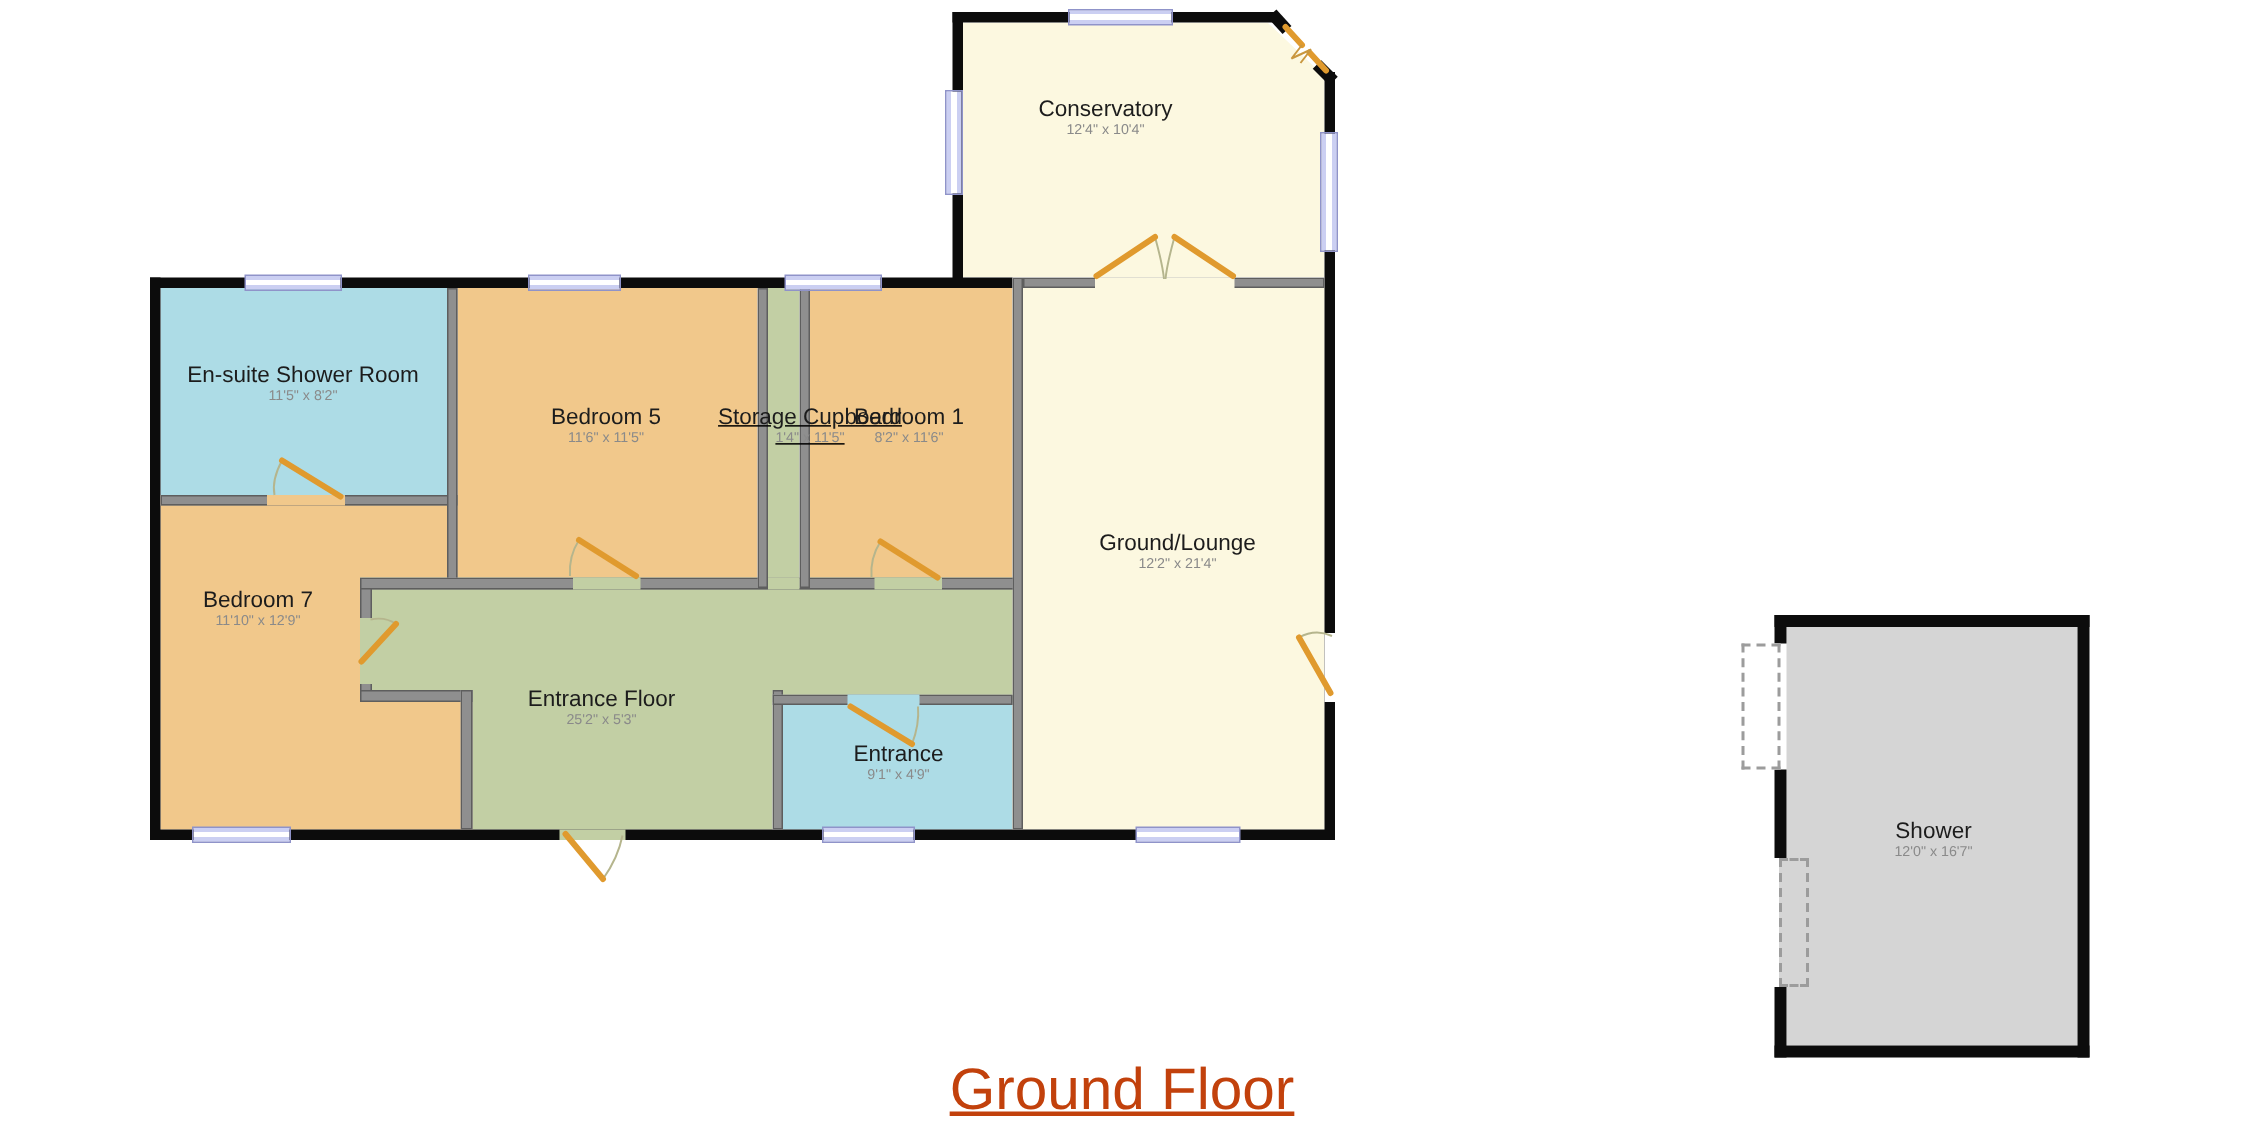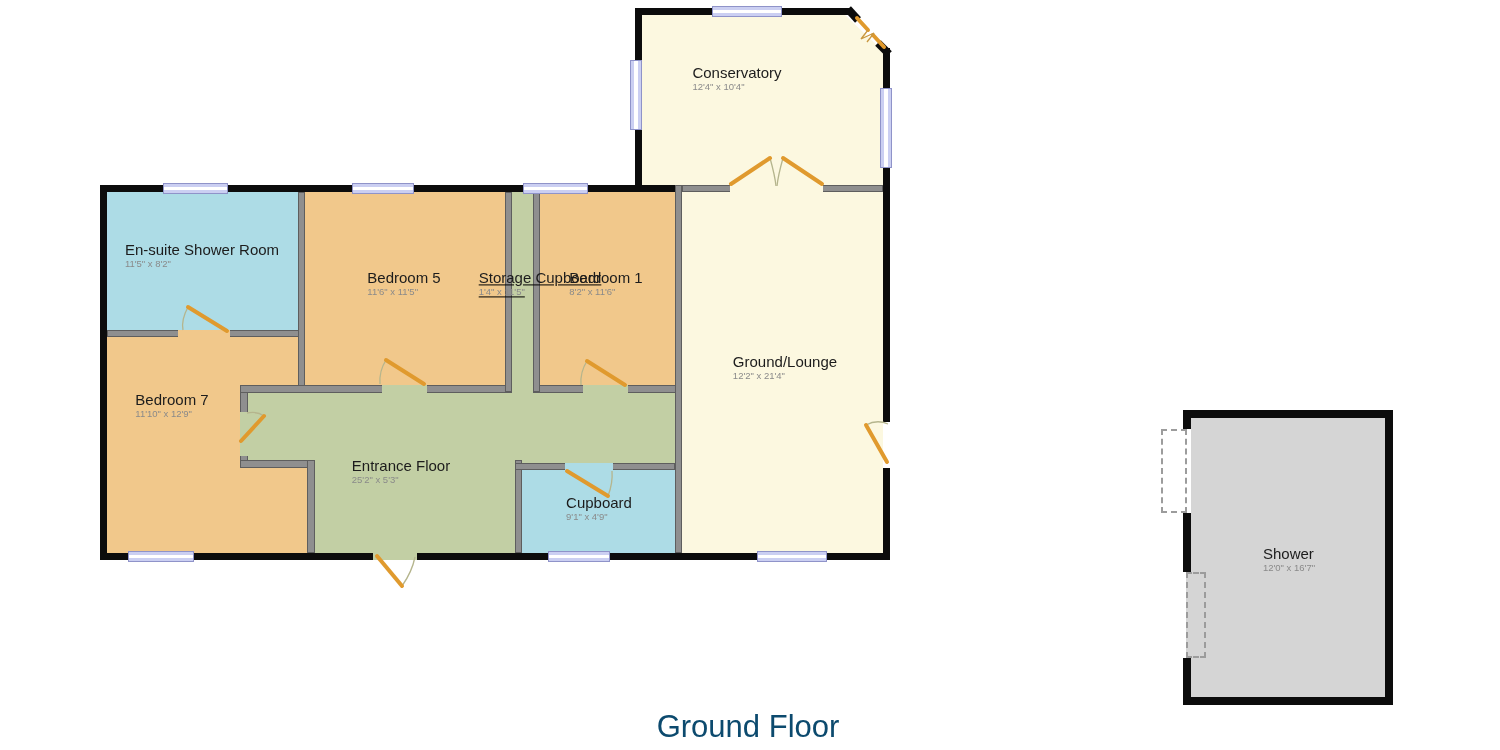--- a/index.html
+++ b/index.html
@@ -20,27 +20,27 @@
   .win-h{background:linear-gradient(to bottom, var(--c-window_fill) 0 28%, #ffffff 28% 68%, var(--c-window_fill) 68% 100%);}
   .win-v{background:linear-gradient(to right, var(--c-window_fill) 0 28%, #ffffff 28% 68%, var(--c-window_fill) 68% 100%);}
   .dash{position:absolute;z-index:35;border:2px dashed #9c9c9c;box-sizing:border-box;}
   #doors{position:absolute;left:0;top:0;z-index:60;pointer-events:none;}
   .door-leaf{stroke:var(--c-door);stroke-width:4;fill:none;stroke-linecap:round;}
   .door-arc{stroke:var(--c-swing_arc);stroke-width:1.3;fill:none;}
   .cap{stroke:var(--c-wall_black);stroke-width:8;fill:none;}
   .zig{stroke:#c9973f;stroke-width:1.3;fill:none;}
   .room-label{
     position:absolute;z-index:70;transform:translate(-50%,-50%);
-    white-space:nowrap;line-height:1.15;
+    text-align:center;white-space:nowrap;line-height:1.15;
   }
   .room-name{font-size:15px;color:var(--c-text_dark);}
   .room-dims{font-size:9.5px;color:var(--c-text_dim);margin-top:1px;}
   .floor-title{
     position:absolute;z-index:70;transform:translate(-50%,-50%);
-    font-size:31px;color:#0c4a6e;white-space:nowrap;
+    font-size:39px;color:#c2410c;white-space:nowrap;text-decoration:underline;
   }
 </style>
 </head>
 <body>
 
 <div id="plan">
 
   <div class="room fill-cream" style="left:642px;top:15px;width:241px;height:170px;clip-path:polygon(0 0,203px 0,241px 36px,241px 170px,0 170px);"></div>
   <div class="room fill-blue" style="left:107px;top:192px;width:193px;height:138px;"></div>
   <div class="room fill-orange" style="left:305px;top:192px;width:200px;height:200px;"></div>
@@ -150,21 +150,21 @@
   </div>
   <div class="room-label" style="left:172px;top:406px;">
     <div class="room-name">Bedroom 7</div>
     <div class="room-dims">11'10" x 12'9"</div>
   </div>
   <div class="room-label" style="left:401px;top:472px;">
     <div class="room-name">Entrance Floor</div>
     <div class="room-dims">25'2" x 5'3"</div>
   </div>
   <div class="room-label" style="left:599px;top:509px;">
-    <div class="room-name">Cupboard</div>
+    <div class="room-name">Entrance</div>
     <div class="room-dims">9'1" x 4'9"</div>
   </div>
   <div class="room-label" style="left:785px;top:368px;">
     <div class="room-name">Ground/Lounge</div>
     <div class="room-dims">12'2" x 21'4"</div>
   </div>
   <div class="room-label" style="left:1289px;top:560px;">
     <div class="room-name">Shower</div>
     <div class="room-dims">12'0" x 16'7"</div>
   </div>

